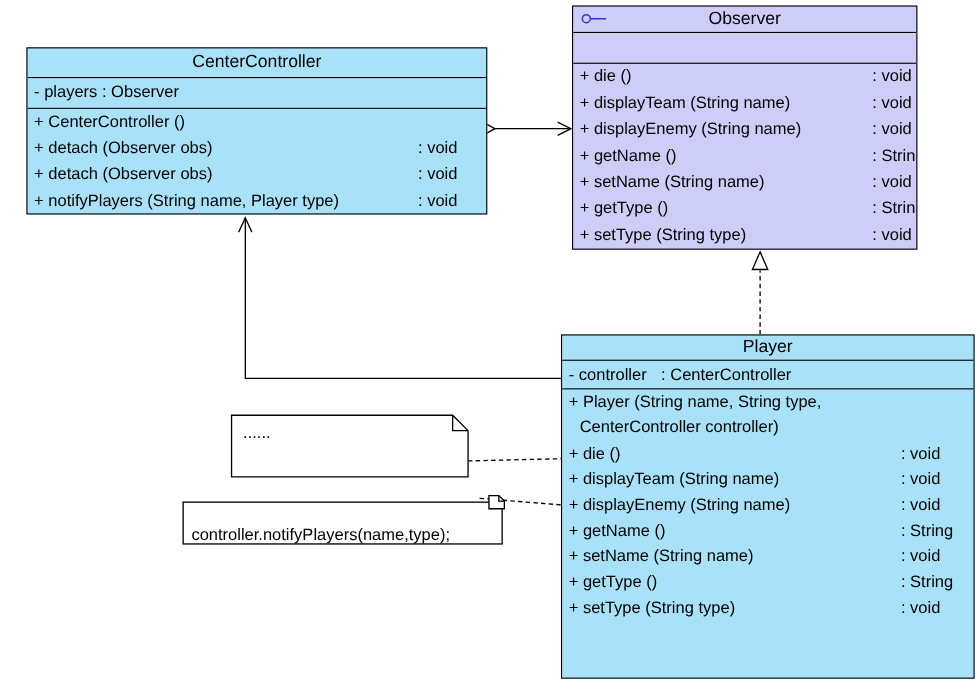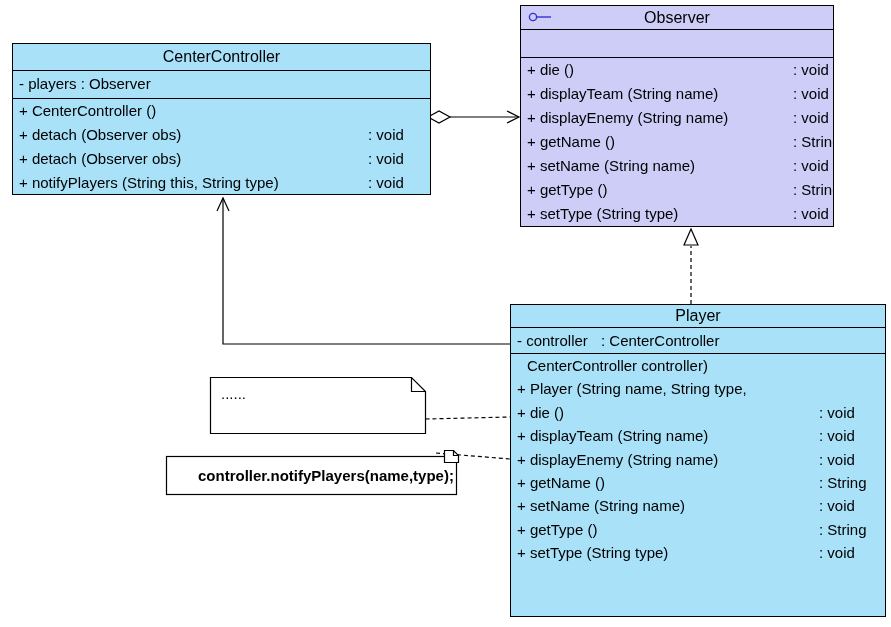--- a/index.html
+++ b/index.html
@@ -46,21 +46,21 @@
   #pl .mrow{height:23.4px;line-height:23.4px;}
   #pl .mrow .ret{left:308px;}
   #pl .aname{display:inline-block;width:84px;}
   #pl .cont{padding-left:16px;}
   .iface-icon{position:absolute;left:7px;top:5px;}
   .note-text{
     position:absolute;z-index:3;font-size:15px;white-space:nowrap;
     background:transparent;
   }
   #note1-text{left:210px;top:377px;width:216px;height:57px;padding:6px 0 0 11px;line-height:22px;}
-  #note2-text{left:185px;top:456px;width:290px;height:39px;display:flex;align-items:center;padding-left:13px;box-sizing:border-box;font-weight:bold;}
+  #note2-text{left:161px;top:456px;width:290px;height:39px;display:flex;align-items:flex-end;padding-left:13px;box-sizing:border-box;}
 </style>
 </head>
 <body>
 
 <div class="canvas">
 
   <svg class="overlay" width="891" height="627" viewBox="0 0 891 627">
 
     <g>
       <polygon class="shape" points="428,117 439,111 450,117 439,123"></polygon>
@@ -85,42 +85,42 @@
     </g>
 
     <g>
       <path class="ln dash" d="M436,453 L510,459"></path>
       <rect class="shape" x="166.5" y="456.5" width="290" height="38"></rect>
       <path class="shape" d="M444.5,450.5 L453.5,450.5 L458.5,455.5 L458.5,462.5 L444.5,462.5 Z"></path>
       <path class="ln" d="M453.5,450.5 L453.5,455.5 L458.5,455.5"></path>
     </g>
   </svg>
 
-  <div class="cls" id="cc" style="left:12px;top:43px;width:419px;height:152px">
+  <div class="cls" id="cc" style="left:24px;top:43px;width:419px;height:152px">
     <div class="cls-title">CenterController</div>
     <div class="cmp-attrs">
       <div class="row">
         <span>- players : Observer</span>
       </div>
     </div>
     <div class="cmp-methods">
       <div class="row mrow">
         <span class="sig">+ CenterController ()</span>
         <span class="ret"></span>
       </div>
       <div class="row mrow">
         <span class="sig">+ detach (Observer obs)</span>
         <span class="ret">: void</span>
       </div>
       <div class="row mrow">
         <span class="sig">+ detach (Observer obs)</span>
         <span class="ret">: void</span>
       </div>
       <div class="row mrow">
-        <span class="sig">+ notifyPlayers (String this, String type)</span>
+        <span class="sig">+ notifyPlayers (String name, Player type)</span>
         <span class="ret">: void</span>
       </div>
     </div>
   </div>
 
   <div class="cls iface" id="obs" style="left:520px;top:5px;width:314px;height:222px">
     <div class="cls-title">
       <svg class="iface-icon" width="26" height="12">
         <circle cx="5" cy="6" r="3.6" fill="none" stroke="#3333CC" stroke-width="1.4"></circle>
         <line x1="9" y1="6" x2="23" y2="6" stroke="#3333CC" stroke-width="1.4"></line>
@@ -161,28 +161,28 @@
   </div>
 
   <div class="cls" id="pl" style="left:510px;top:304px;width:376px;height:313px">
     <div class="cls-title">Player</div>
     <div class="cmp-attrs">
       <div class="row arow">
         <span class="aname">- controller</span><span>: CenterController</span>
       </div>
     </div>
     <div class="cmp-methods">
+      <div class="row mrow">
+        <span class="sig">+ Player (String name, String type,</span>
+        <span class="ret"></span>
+      </div>
       <div class="row mrow cont">
         <span class="sig">CenterController controller)</span>
       </div>
       <div class="row mrow">
-        <span class="sig">+ Player (String name, String type,</span>
-        <span class="ret"></span>
-      </div>
-      <div class="row mrow">
         <span class="sig">+ die ()</span>
         <span class="ret">: void</span>
       </div>
       <div class="row mrow">
         <span class="sig">+ displayTeam (String name)</span>
         <span class="ret">: void</span>
       </div>
       <div class="row mrow">
         <span class="sig">+ displayEnemy (String name)</span>
         <span class="ret">: void</span>

